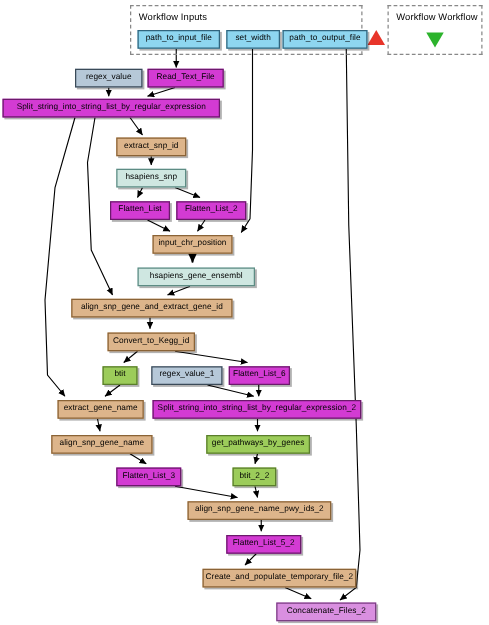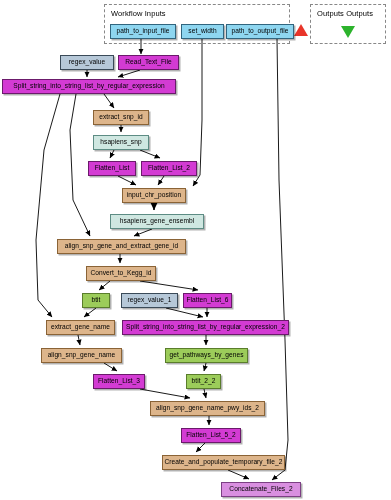--- a/index.html
+++ b/index.html
@@ -122,21 +122,21 @@
     </g>
     <g fill="none" stroke="#000000" stroke-width="1.5" marker-end="url(#ahb)">
       <path d="M154,203 L154,210"></path>
     </g>
   </svg>
 
   <div class="cluster" style="left:104px; top:4px; width:186px; height:40px;"></div>
   <div class="cluster-label" style="left:111px; top:9px;">Workflow Inputs</div>
 
   <div class="cluster" style="left:310px; top:4px; width:76px; height:40px;"></div>
-  <div class="cluster-label" style="left:317px; top:9px;">Outputs Outputs</div>
+  <div class="cluster-label" style="left:317px; top:9px;">Workflow Workflow</div>
 
   <div class="tri tri-in" style="left:294px; top:24px;"></div>
   <div class="tri tri-out" style="left:341px; top:26px;"></div>
 
   <div id="nodes">
       <div class="node n-io" style="left: 110px; top: 24px; width: 66px; height: 15px;">
         <span>path_to_input_file</span>
       </div>
       <div class="node n-io" style="left: 181px; top: 24px; width: 43px; height: 15px;">
         <span>set_width</span>

